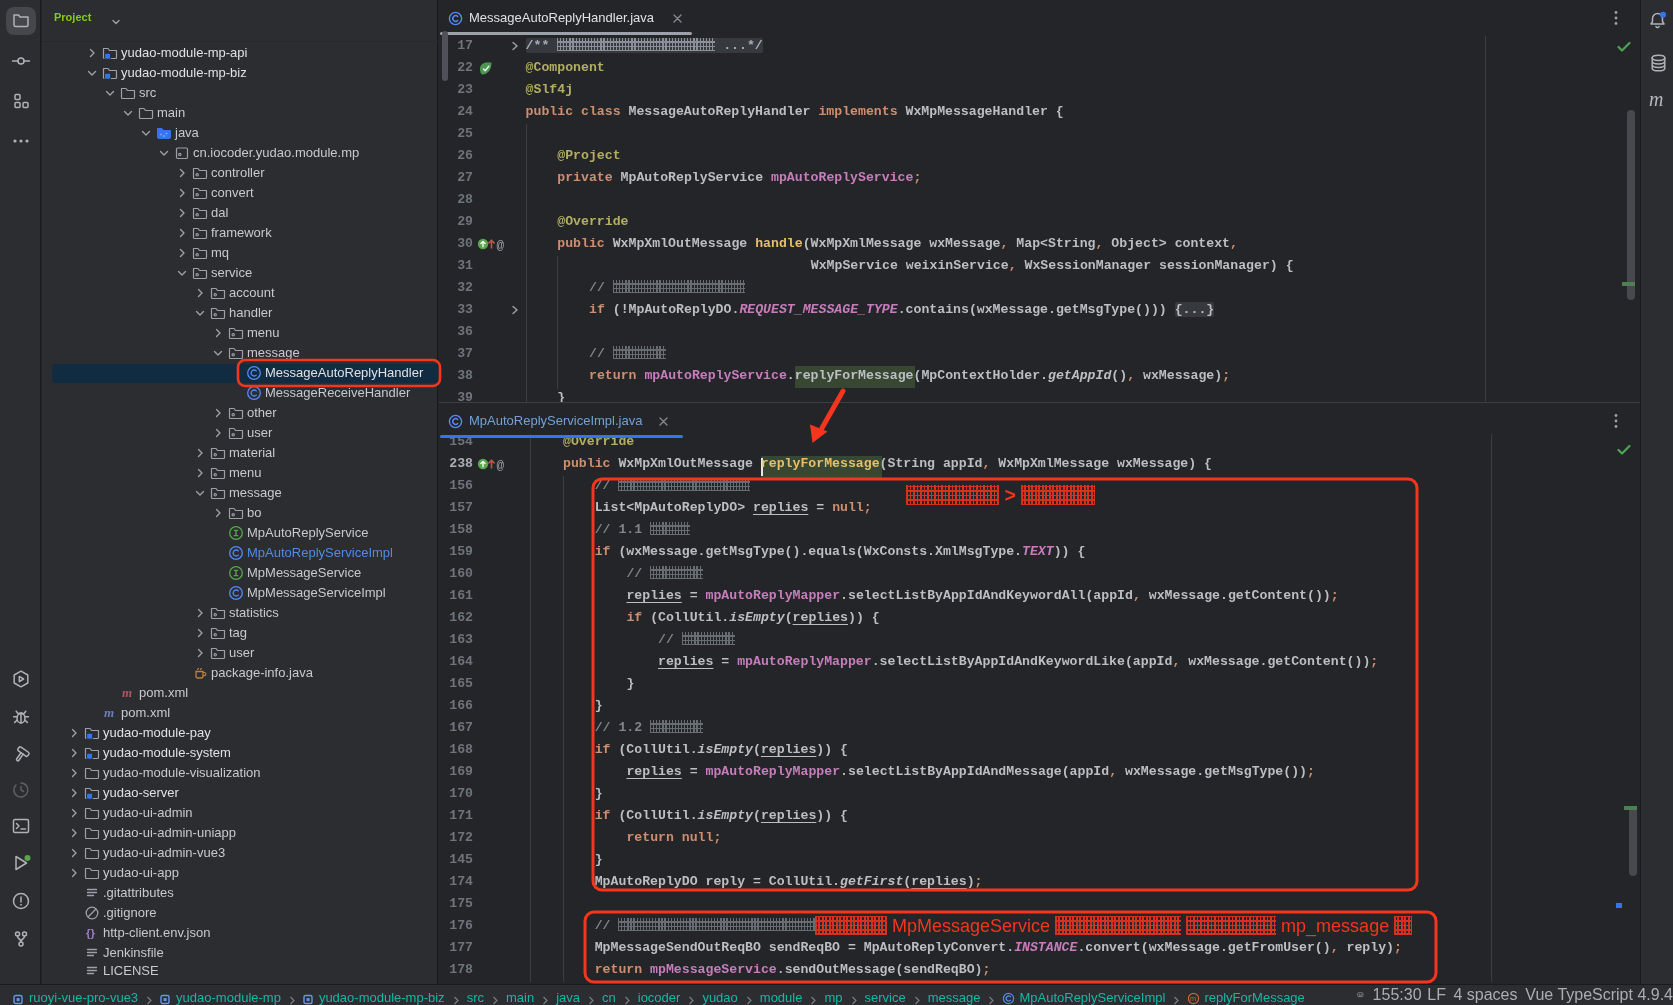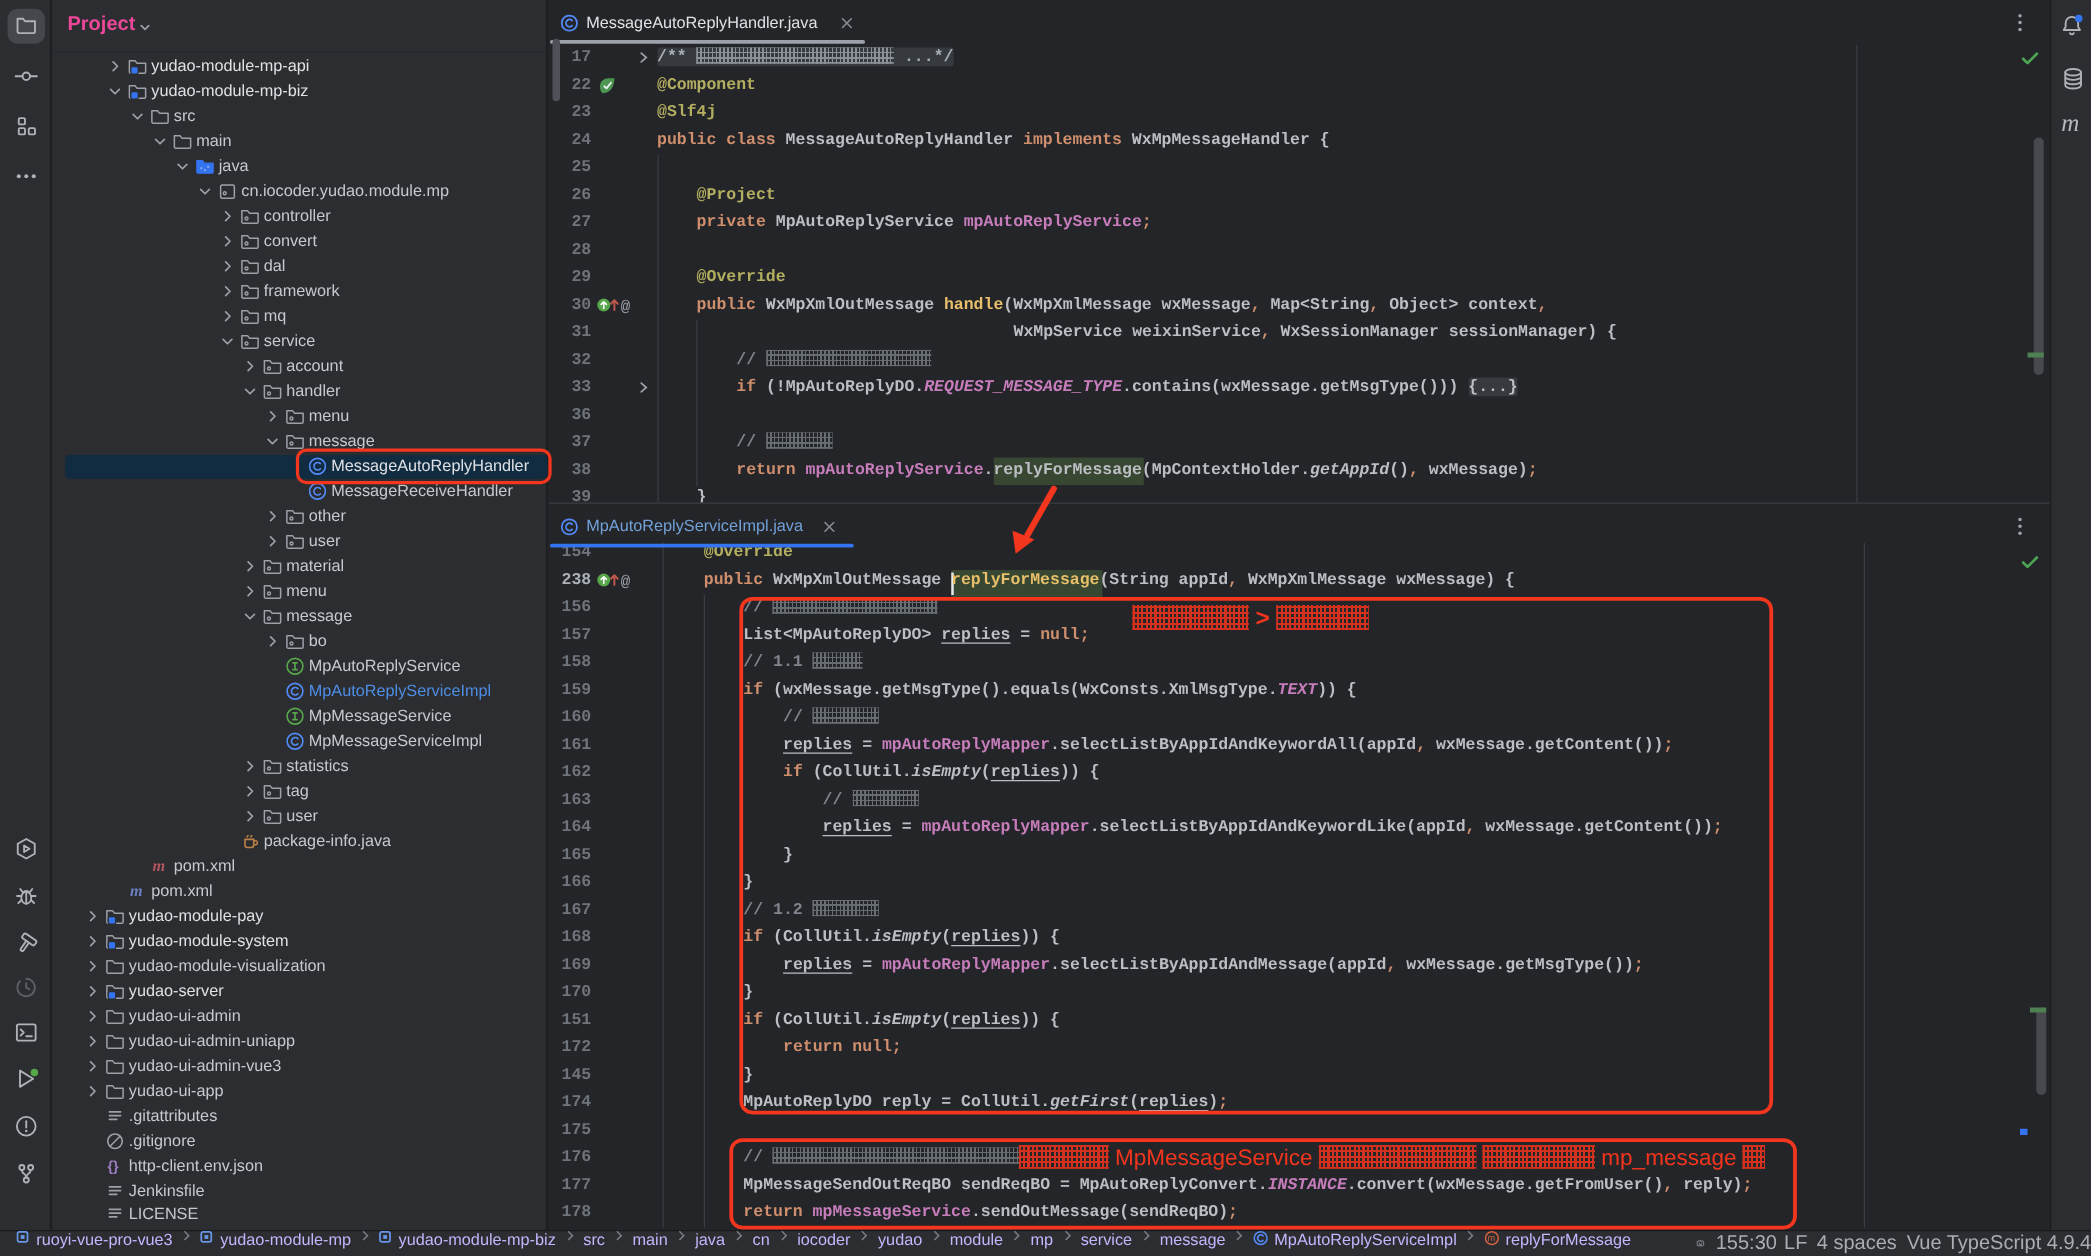--- a/index.html
+++ b/index.html
@@ -100,21 +100,21 @@
   </div>
 <div class="ab" style="left:11px;top:929px">
     <svg width="20" height="20" viewBox="0 0 20 20">
       <circle cx="6.5" cy="5" r="2" fill="none" stroke="#aeb2b8" stroke-width="1.5" stroke-linecap="round" stroke-linejoin="round"></circle>
       <circle cx="13.5" cy="5" r="2" fill="none" stroke="#aeb2b8" stroke-width="1.5" stroke-linecap="round" stroke-linejoin="round"></circle>
       <circle cx="10" cy="15" r="2" fill="none" stroke="#aeb2b8" stroke-width="1.5" stroke-linecap="round" stroke-linejoin="round"></circle>
       <path d="M6.5 7 c0 4 3.5 2 3.5 6 M13.5 7 c0 4 -3.5 2 -3.5 6" fill="none" stroke="#aeb2b8" stroke-width="1.5" stroke-linecap="round" stroke-linejoin="round"></path>
     </svg>
   </div>
 <div id="tree" class="ab"></div>
-<div class="ab" style="left:54px;top:11px;font-size:16px;font-weight:bold;color:#ec4899">Project</div>
+<div class="ab" style="left:54px;top:11px;font-size:11px;font-weight:bold;color:#84cc16">Project</div>
 <svg class="ab" style="left:110px;top:16px" width="12" height="12" viewBox="0 0 12 12">
     <path d="M3 4.5 6 7.5 9 4.5" fill="none" stroke="#9da0a8" stroke-width="1.4" stroke-linecap="round"></path>
   </svg>
 <div class="ab" style="left:42px;top:41px;width:396px;height:1px;background:#26282c"></div>
 <div class="trow" style="top:43px;left:86px"><svg class="chev" viewBox="0 0 12 12">
       <path d="M4.5 2.5 8 6 4.5 9.5" fill="none" stroke="#9da0a8" stroke-width="1.4" stroke-linecap="round" stroke-linejoin="round"></path>
     </svg><svg class="tico" viewBox="0 0 16 16">
       <path d="M1.5 3.5 h4.5 l1.5 2 h7 v7 a1 1 0 0 1 -1 1 h-11 a1 1 0 0 1 -1 -1 z" fill="none" stroke="#9da0a8" stroke-width="1.2" stroke-linejoin="round"></path>
       <rect x="2.6" y="8.2" width="6" height="6" rx="1.4" fill="#3574f0" stroke="#2b2d30" stroke-width="1"></rect>
     </svg><b>yudao-module-mp-api</b></div>
@@ -477,21 +477,21 @@
 <div class="gn" style="left:439px;top:585px;color:#6f747c">161</div>
 <div class="gn" style="left:439px;top:607px;color:#6f747c">162</div>
 <div class="gn" style="left:439px;top:629px;color:#6f747c">163</div>
 <div class="gn" style="left:439px;top:651px;color:#6f747c">164</div>
 <div class="gn" style="left:439px;top:673px;color:#6f747c">165</div>
 <div class="gn" style="left:439px;top:695px;color:#6f747c">166</div>
 <div class="gn" style="left:439px;top:717px;color:#6f747c">167</div>
 <div class="gn" style="left:439px;top:739px;color:#6f747c">168</div>
 <div class="gn" style="left:439px;top:761px;color:#6f747c">169</div>
 <div class="gn" style="left:439px;top:783px;color:#6f747c">170</div>
-<div class="gn" style="left:439px;top:805px;color:#6f747c">151</div>
+<div class="gn" style="left:439px;top:805px;color:#6f747c">171</div>
 <div class="gn" style="left:439px;top:827px;color:#6f747c">172</div>
 <div class="gn" style="left:439px;top:849px;color:#6f747c">145</div>
 <div class="gn" style="left:439px;top:871px;color:#6f747c">174</div>
 <div class="gn" style="left:439px;top:893px;color:#6f747c">175</div>
 <div class="gn" style="left:439px;top:915px;color:#6f747c">176</div>
 <div class="gn" style="left:439px;top:937px;color:#6f747c">177</div>
 <div class="gn" style="left:439px;top:959px;color:#6f747c">178</div>
 <div class="cl" style="left:563.0px;top:431px"><span class="a">@Override</span></div>
 <div class="cl" style="left:563.0px;top:453px"><span class="k">public</span> WxMpXmlOutMessage <span class="y">replyForMessage</span>(String appId<span class="k">,</span> WxMpXmlMessage wxMessage) {</div>
 <div class="cl" style="left:594.7px;top:475px"><span class="c">// <i class="cj" style="width:132px"></i></span></div>
@@ -521,21 +521,21 @@
     <path d="M9.5 2.5 a5 5 0 0 1 5 5 v3 l1.5 2.5 h-13 l1.5 -2.5 v-3 a5 5 0 0 1 5 -5 z" fill="none" stroke="#aeb2b8" stroke-width="1.5" stroke-linecap="round" stroke-linejoin="round"></path>
     <path d="M8 15.5 a1.6 1.6 0 0 0 3 0" fill="none" stroke="#aeb2b8" stroke-width="1.5" stroke-linecap="round" stroke-linejoin="round"></path>
     <circle cx="15" cy="3.8" r="3" fill="#3574f0"></circle>
   </svg>
 <svg class="ab" style="left:1650px;top:54px" width="17" height="18" viewBox="0 0 17 18">
     <ellipse cx="8.5" cy="3.8" rx="6.3" ry="2.6" fill="none" stroke="#aeb2b8" stroke-width="1.5" stroke-linecap="round" stroke-linejoin="round"></ellipse>
     <path d="M2.2 3.8 v10.4 c0 1.4 2.8 2.6 6.3 2.6 s6.3 -1.2 6.3 -2.6 V3.8 M2.2 7.3 c0 1.4 2.8 2.6 6.3 2.6 s6.3 -1.2 6.3 -2.6 M2.2 10.8 c0 1.4 2.8 2.6 6.3 2.6 s6.3 -1.2 6.3 -2.6" fill="none" stroke="#aeb2b8" stroke-width="1.5" stroke-linecap="round" stroke-linejoin="round"></path>
   </svg>
 <div class="ab" style="left:1649px;top:88px;width:20px;font-family:'Liberation Serif';font-style:italic;font-size:20px;color:#b4b8bf">m</div>
 <div id="status" class="ab"></div>
-<div class="ab" style="left:13px;top:984px;height:21px;display:flex;align-items:flex-start;color:#c4b5fd;font-size:13px;white-space:pre"><svg width="11" height="11" viewBox="0 0 11 11" style="margin:0 5px 0 0;flex:none">
+<div class="ab" style="left:13px;top:984px;height:21px;display:flex;align-items:flex-end;color:#14b8a6;font-size:13px;white-space:pre"><svg width="11" height="11" viewBox="0 0 11 11" style="margin:0 5px 0 0;flex:none">
       <rect x="1" y="1.5" width="8" height="8" rx="1.5" fill="none" stroke="#6897ea" stroke-width="1.4"></rect>
       <rect x="3.6" y="4.1" width="3" height="3" fill="#6897ea"></rect>
     </svg>ruoyi-vue-pro-vue3<svg width="8" height="9" viewBox="0 0 8 9" style="margin:0 7px;flex:none">
       <path d="M2.5 1 6 4.5 2.5 8" fill="none" stroke="#797d84" stroke-width="1.2"></path>
     </svg><svg width="11" height="11" viewBox="0 0 11 11" style="margin:0 5px 0 0;flex:none">
       <rect x="1" y="1.5" width="8" height="8" rx="1.5" fill="none" stroke="#6897ea" stroke-width="1.4"></rect>
       <rect x="3.6" y="4.1" width="3" height="3" fill="#6897ea"></rect>
     </svg>yudao-module-mp<svg width="8" height="9" viewBox="0 0 8 9" style="margin:0 7px;flex:none">
       <path d="M2.5 1 6 4.5 2.5 8" fill="none" stroke="#797d84" stroke-width="1.2"></path>
     </svg><svg width="11" height="11" viewBox="0 0 11 11" style="margin:0 5px 0 0;flex:none">

